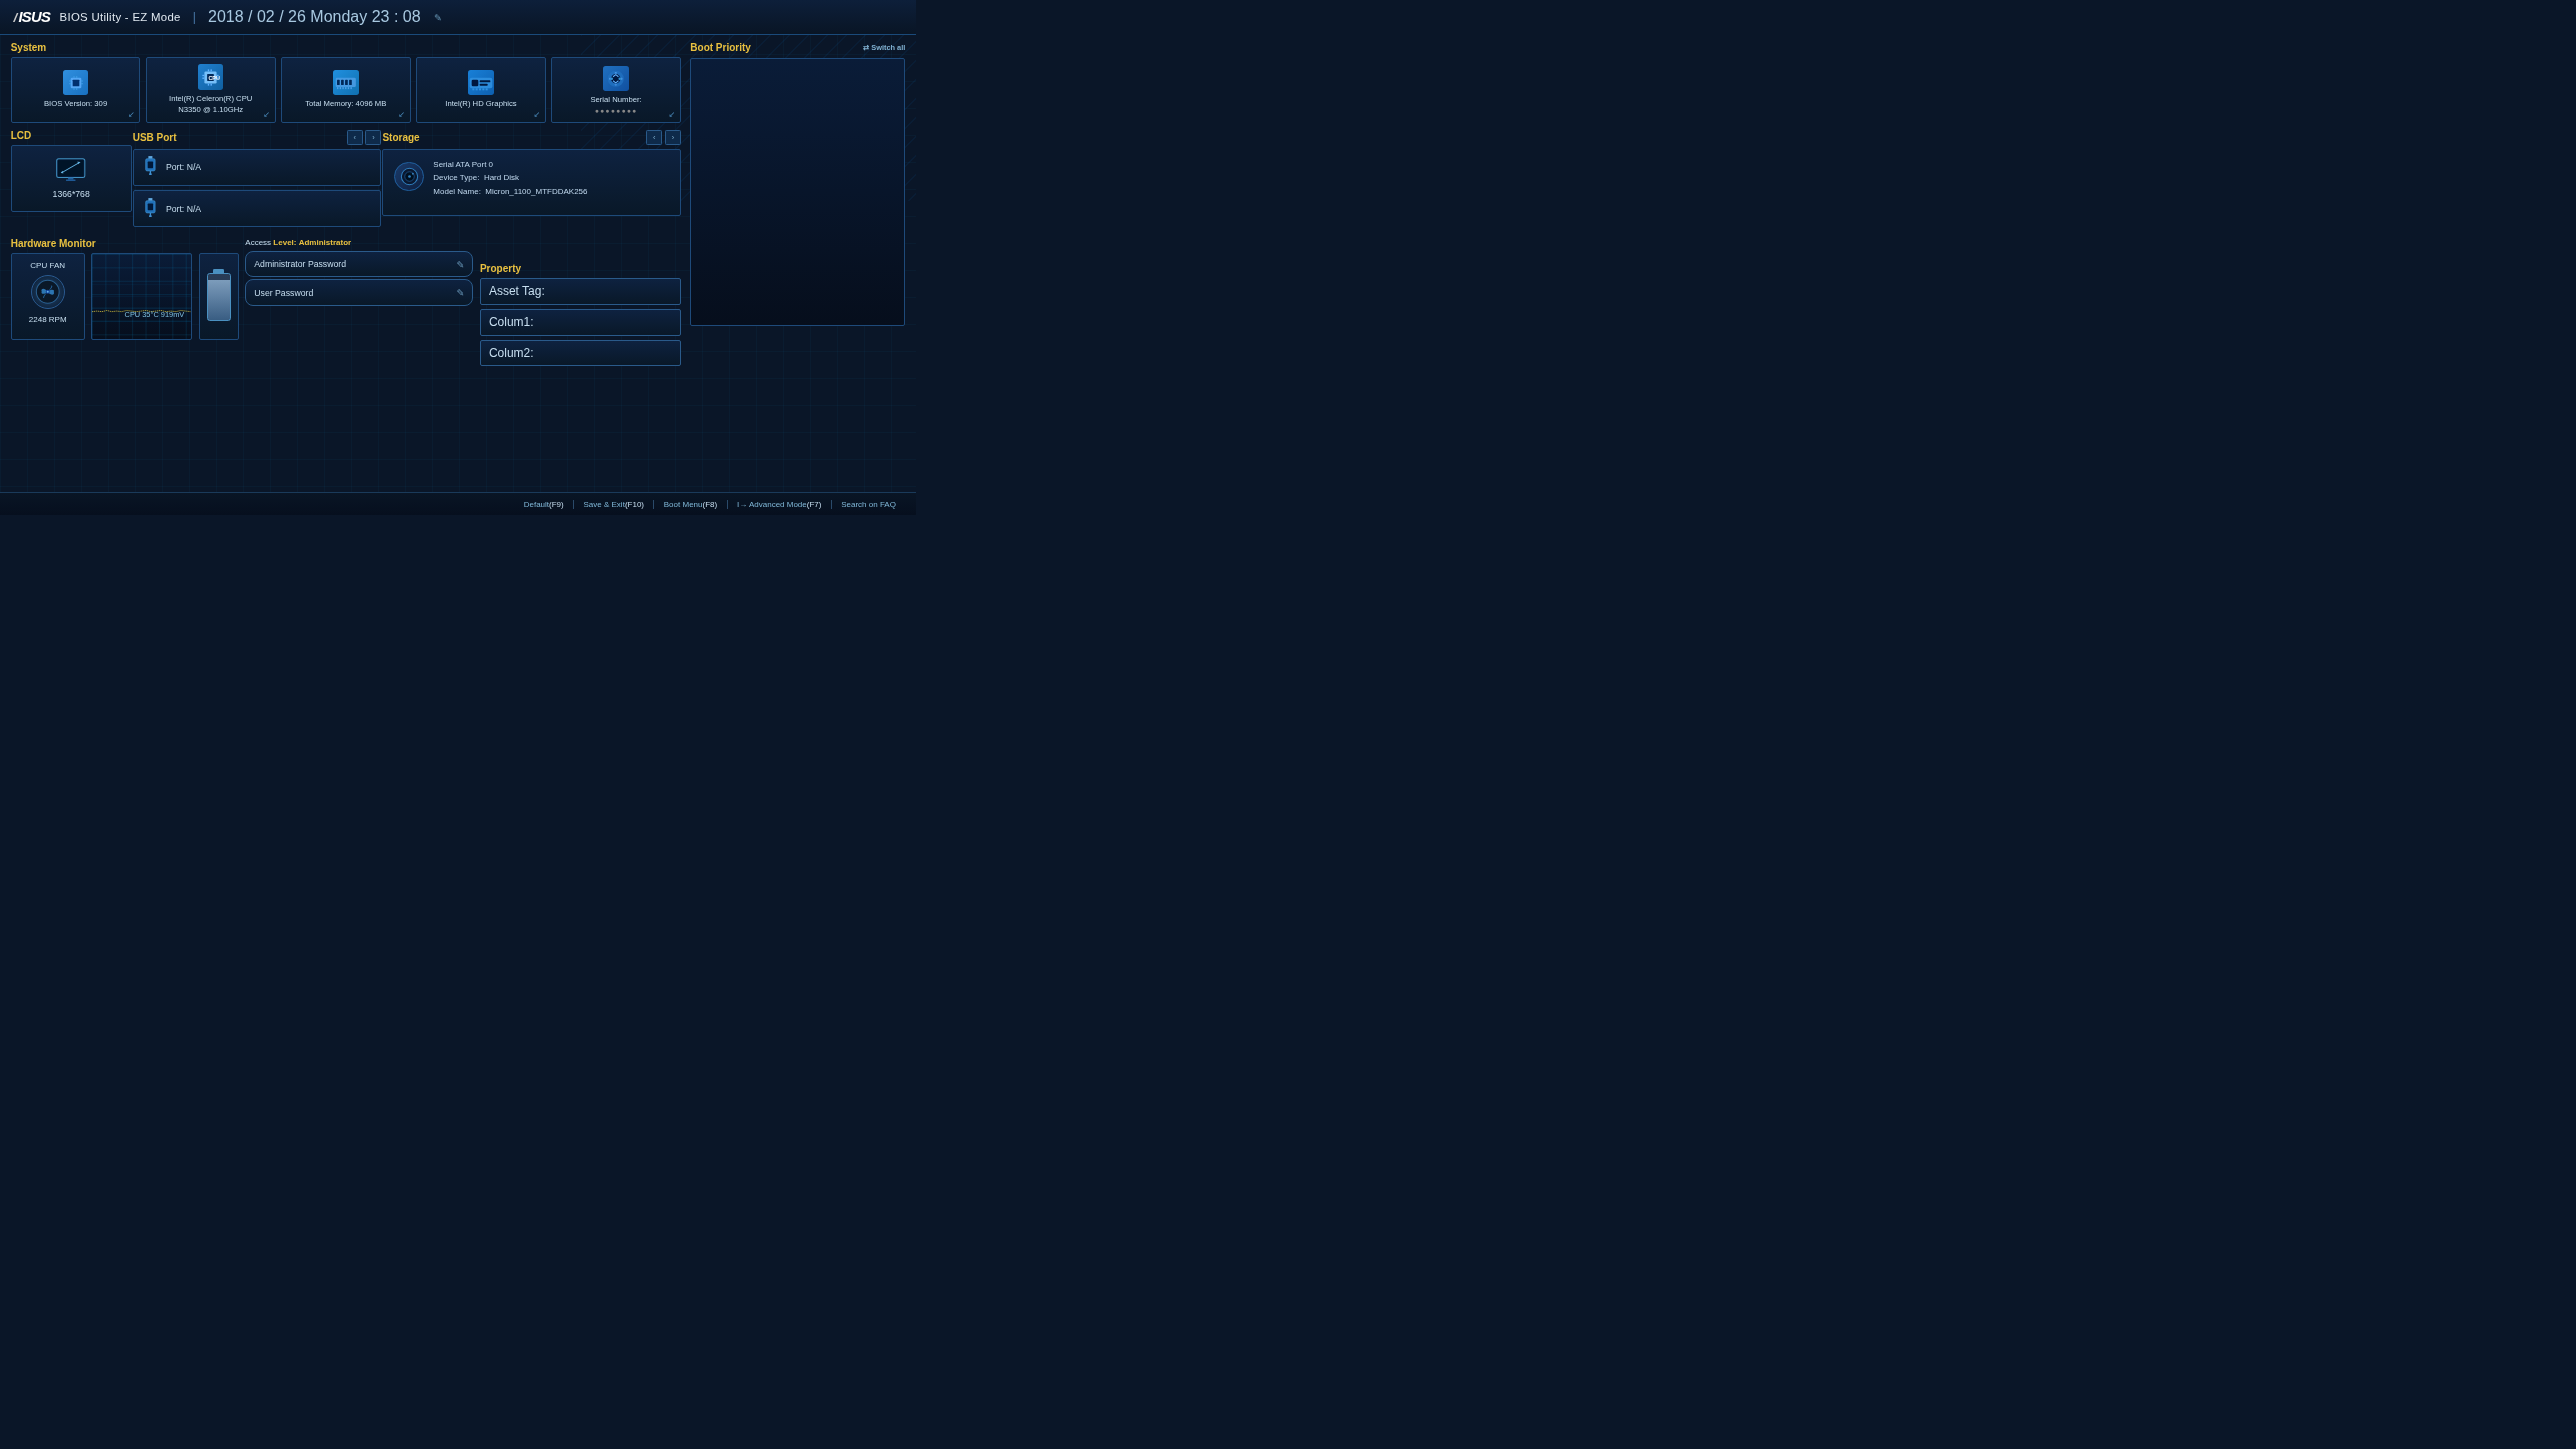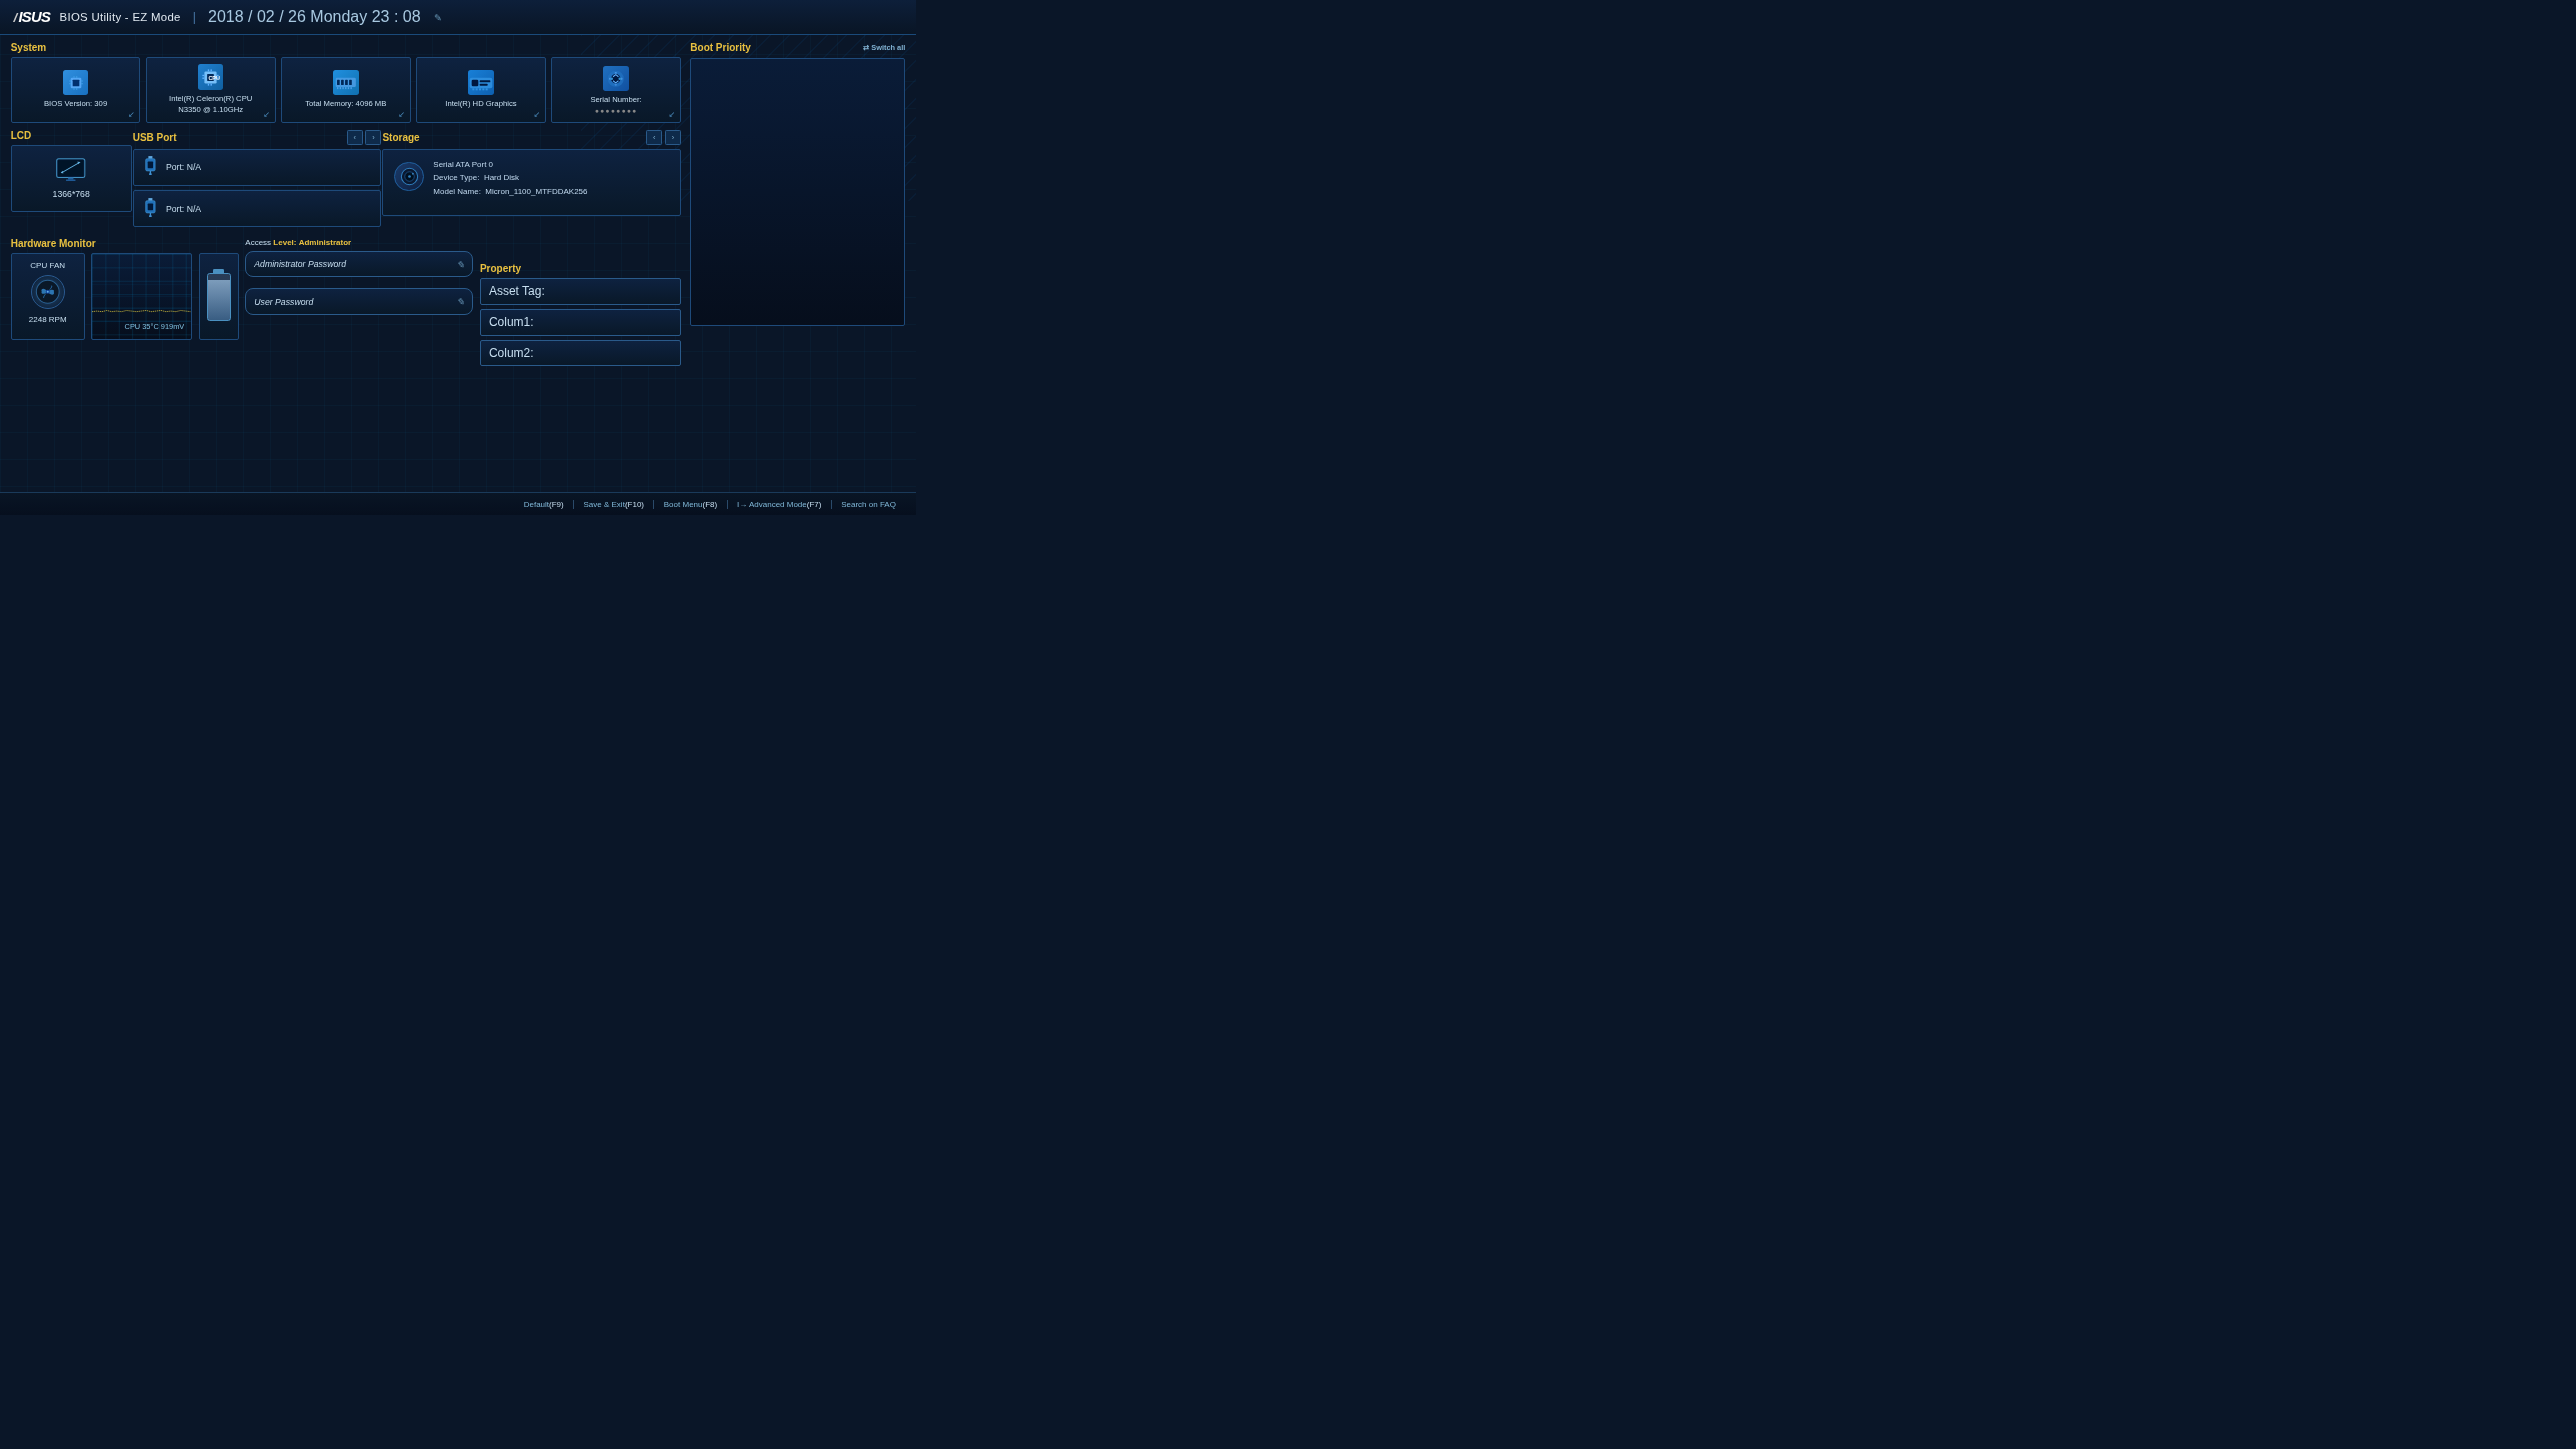--- a/index.html
+++ b/index.html
@@ -386,21 +386,21 @@
       position: absolute;
       inset: 0;
       background-image:
         linear-gradient(rgba(0,180,255,0.12) 0.7px, transparent 0.7px),
         linear-gradient(90deg, rgba(0,180,255,0.12) 0.7px, transparent 0.7px);
       background-size: 13.4px 13.4px;
     }
 
     .graph-label {
       position: absolute;
-      bottom: 8px;
+      bottom: 20px;
       right: 6.7px;
       color: #80c0e0;
       font-size: 7.4px;
     }
 
     .battery-icon {
       width: 40px;
       min-height: 87px;
       background: linear-gradient(180deg, #0e2240 0%, #091828 100%);
       border: 0.7px solid #1e4a7a;
@@ -479,23 +479,22 @@
     }
 
     .password-row {
       background: linear-gradient(180deg, #0e2240 0%, #091828 100%);
       border: 0.7px solid #2a5a8a;
       border-radius: 8px;
       padding: 6.7px 8px;
       display: flex;
       align-items: center;
       justify-content: space-between;
-      margin-bottom: 11px;
+      margin-bottom: 2px;
       cursor: pointer;
-      font-style: italic;
     }
 
     .pw-label {
       color: #c8dff0;
       font-size: 8.7px;
     }
 
     .pw-edit {
       color: #6a9abb;
       font-size: 9.4px;

